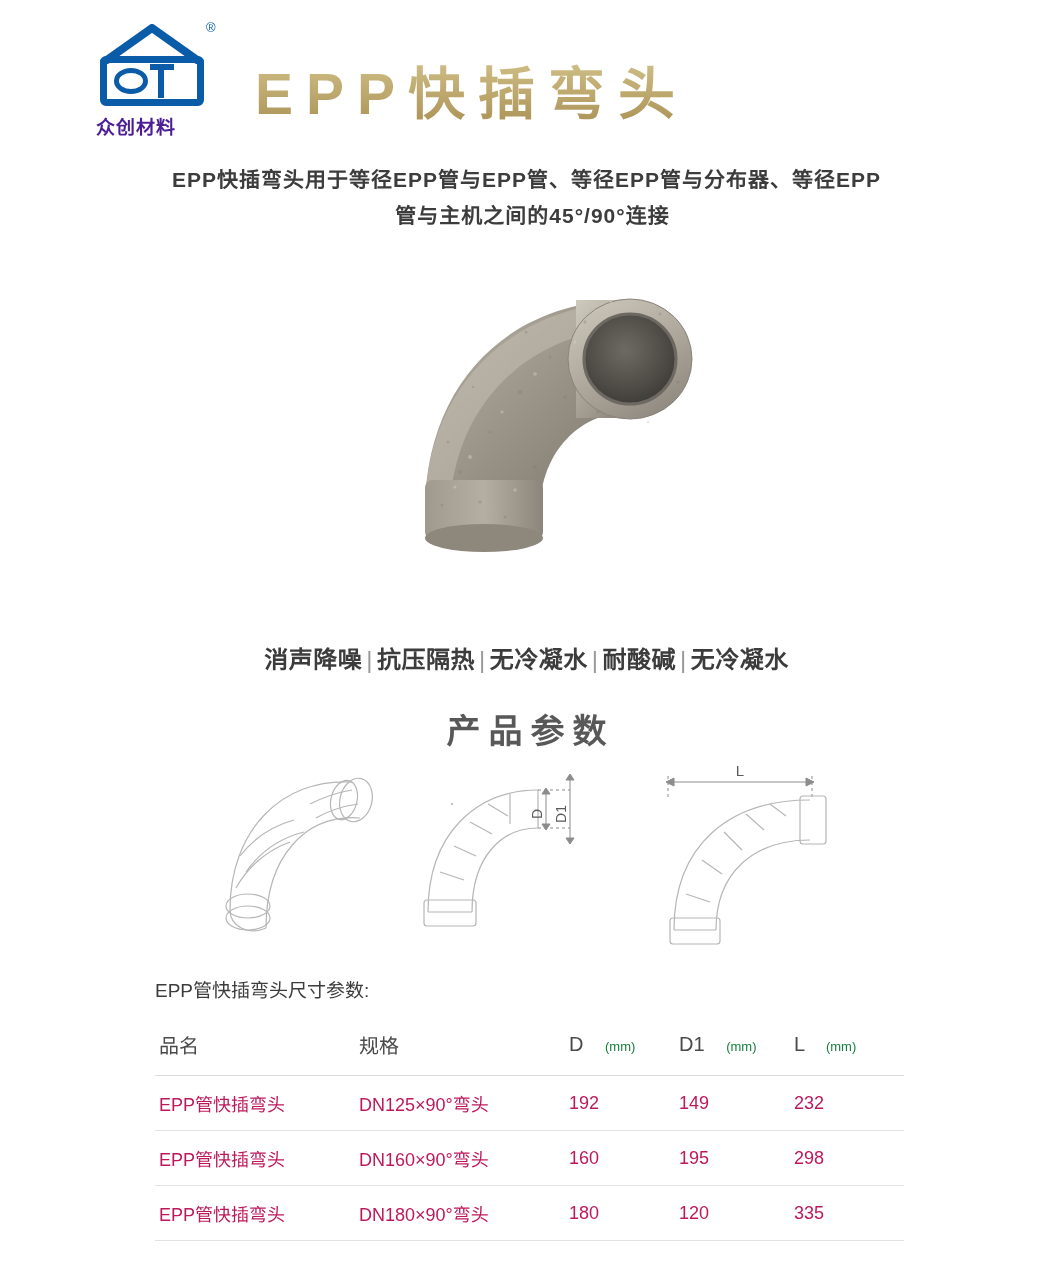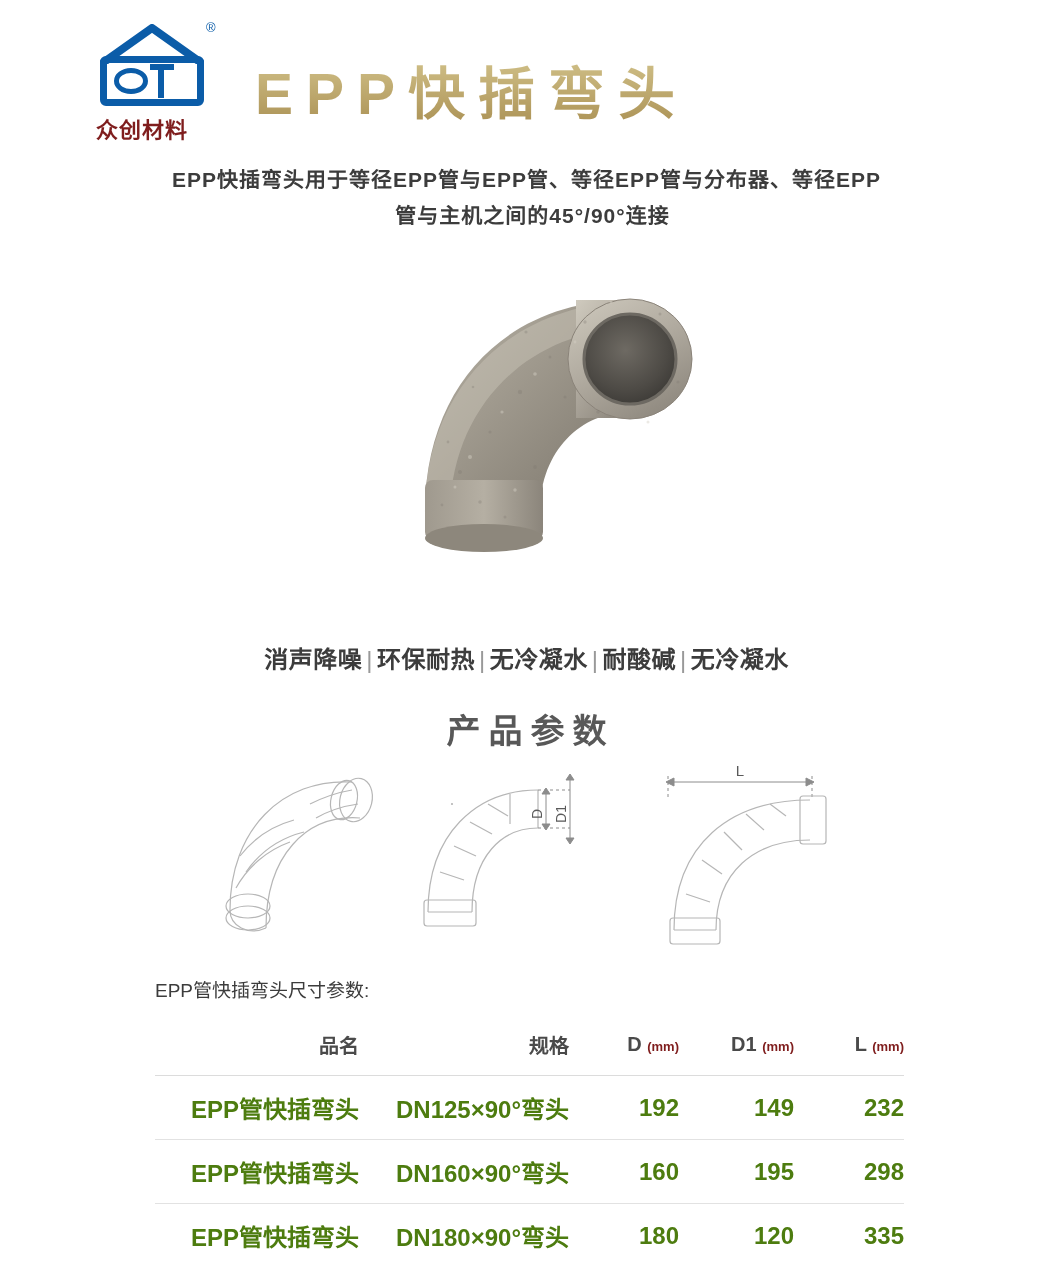--- a/index.html
+++ b/index.html
@@ -80,23 +80,23 @@
     position: absolute;
     left: 114px;
     top: 0px;
     font-size: 13px;
     color: #0b5ca8;
   }
   .logo-text {
     position: absolute;
     left: 4px;
     top: 92px;
-    font-size: 22px;
+    font-size: 19px;
     font-weight: bold;
-    color: #7f1d1d;
+    color: #4c1d95;
     letter-spacing: 1px;
     white-space: nowrap;
     font-family: Liberation Mono, monospace;
   }
   .title {
     position: absolute;
     left: 255px;
     top: 48px;
     font-size: 57px;
     font-weight: bold;
@@ -194,39 +194,40 @@
     color: #3c3c3c;
     margin-bottom: 14px;
   }
   table.spec {
     border-collapse: collapse;
     width: 745px;
     table-layout: fixed;
   }
   table.spec th,
   table.spec td {
-    text-align: right;
-    font-weight: bold;
+    text-align: left;
+    font-weight: normal;
     color: #585858;
     border-bottom: 1px solid #e2e2e2;
     padding: 14px 0 14px 0;
   }
   table.spec thead th {
     font-size: 20px;
     color: #4a4a4a;
     border-bottom: 1px solid #dcdcdc;
     padding-bottom: 16px;
   }
   table.spec thead th .unit {
     font-size: 13px;
-    color: #7f1d1d;
+    color: #15803d;
+    margin-left: 16px;
   }
   table.spec tbody td {
-    font-size: 24px;
-    color: #4d7c0f;
+    font-size: 18px;
+    color: #be185d;
   }
   .col-name { width: 200px; padding-left: 4px !important; }
   .col-spec { width: 210px; }
   .col-d { width: 110px; }
   .col-d1 { width: 115px; }
   .col-l { width: 110px; }
 </style>
 </head>
 <body>
 
@@ -317,21 +318,21 @@
         <circle cx="245" cy="80" r="1.4"></circle>
       <circle cx="125" cy="225" r="1.5"></circle>
         <circle cx="185" cy="228" r="1.7"></circle>
       <circle cx="281" cy="40" r="1.5"></circle>
         <circle cx="318" cy="160" r="1.5"></circle>
     </g>
   </svg>
 </div>
 
 <div class="features">
-  <span>消声降噪</span><span class="sep">|</span><span>环保耐热</span><span class="sep">|</span><span>无冷凝水</span><span class="sep">|</span><span>耐酸碱</span><span class="sep">|</span><span>无冷凝水</span>
+  <span>消声降噪</span><span class="sep">|</span><span>抗压隔热</span><span class="sep">|</span><span>无冷凝水</span><span class="sep">|</span><span>耐酸碱</span><span class="sep">|</span><span>无冷凝水</span>
 </div>
 
 <div class="section-title">产品参数</div>
 
 <div class="drawings">
 
   <div class="drawing drawing-1">
     <svg width="190" height="190" viewBox="0 0 190 190">
       <g fill="none" stroke="#b6b6b6" stroke-width="1.2">
         <path d="M20 150 C20 70 72 18 142 22"></path>

